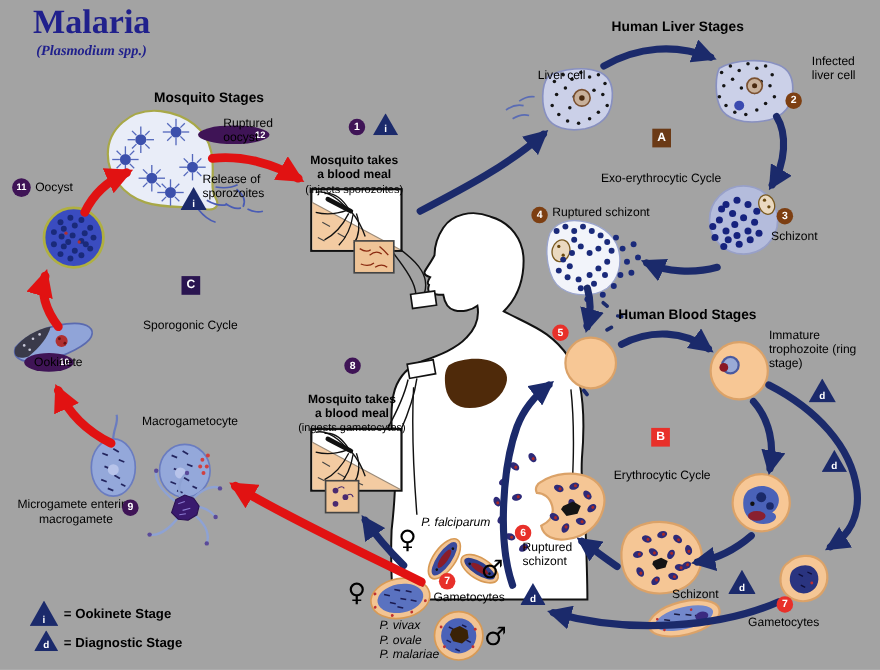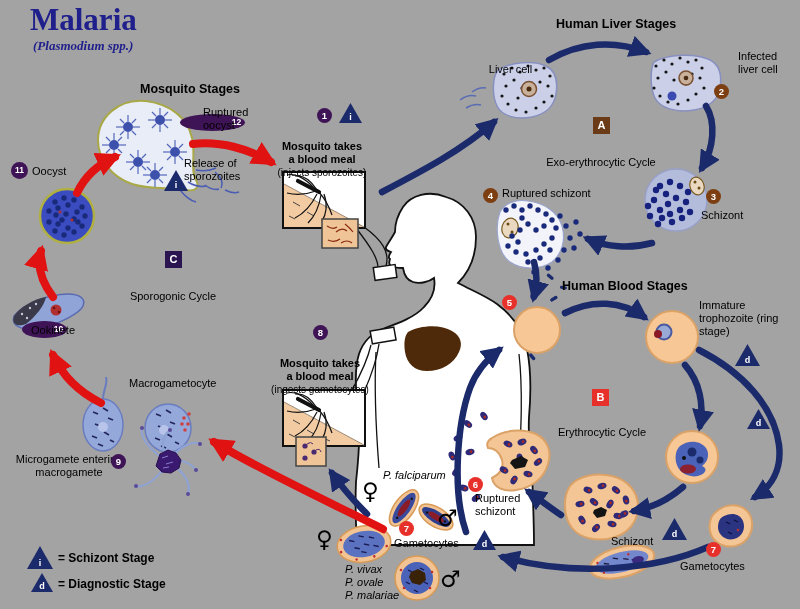--- a/index.html
+++ b/index.html
@@ -636,19 +636,19 @@
   <span>P. vivax</span>
   <span>P. ovale</span>
   <span>P. malariae</span>
 </div>
 <div class="circ redc" style="left:706px;top:542px;">7</div>
 <div class="lbl" style="left:680px;top:560px;width:90px;">Gametocytes</div>
 
 <div class="tri" style="left:27px;top:546px;width:26px;height:23px;">
       <span>i</span>
     </div>
-<div class="lbl b" style="left:58px;top:551px;width:130px;font-size:12px;">= Schizont Stage</div>
+<div class="lbl b" style="left:58px;top:551px;width:130px;font-size:12px;">= Ookinete Stage</div>
 <div class="tri" style="left:31px;top:573px;width:22px;height:19px;">
       <span>d</span>
     </div>
 <div class="lbl b" style="left:58px;top:577px;width:140px;font-size:12px;">= Diagnostic Stage</div>
 
 </div>
 
 </body></html>

